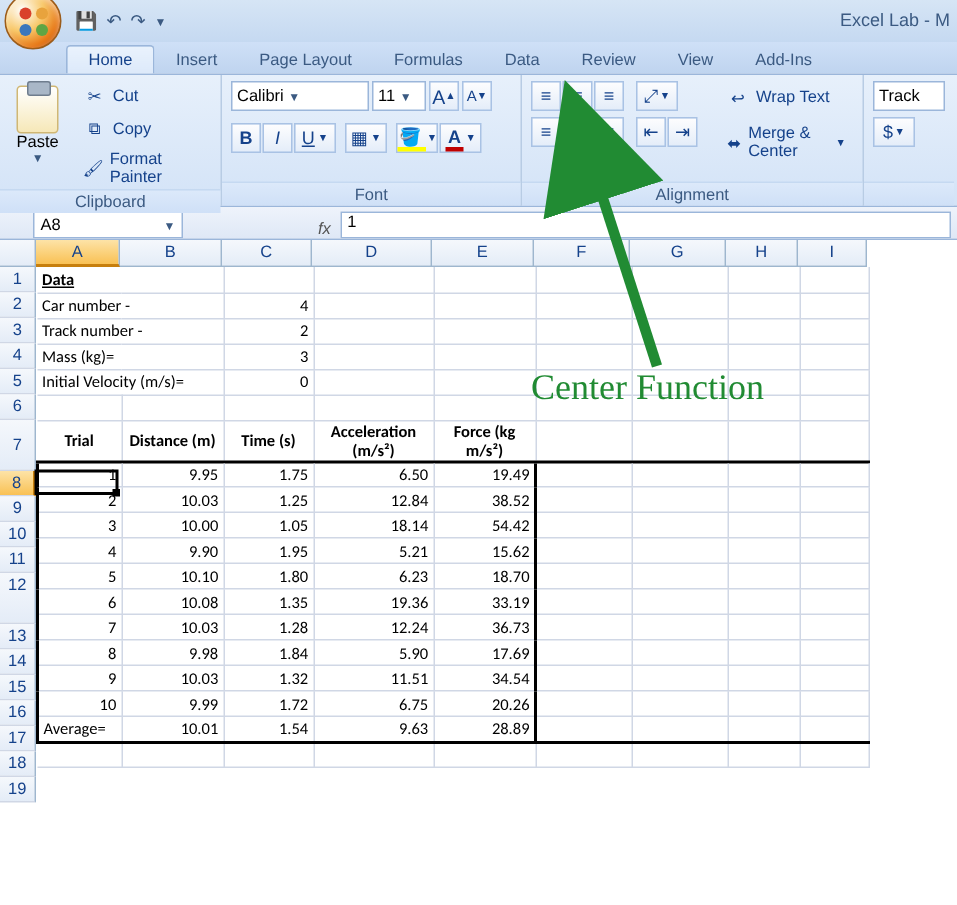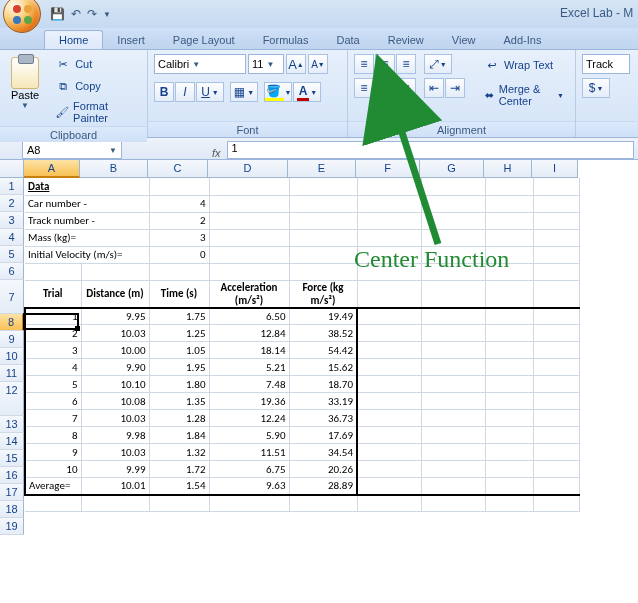--- a/index.html
+++ b/index.html
@@ -423,21 +423,21 @@
             <td class="right box-right">15.62</td>
             <td></td>
             <td></td>
             <td></td>
             <td></td>
           </tr>
           <tr>
             <td class="right box-left">5</td>
             <td class="right">10.10</td>
             <td class="right">1.80</td>
-            <td class="right">7.48</td>
+            <td class="right">6.23</td>
             <td class="right box-right">18.70</td>
             <td></td>
             <td></td>
             <td></td>
             <td></td>
           </tr>
           <tr>
             <td class="right box-left">6</td>
             <td class="right">10.08</td>
             <td class="right">1.35</td>

